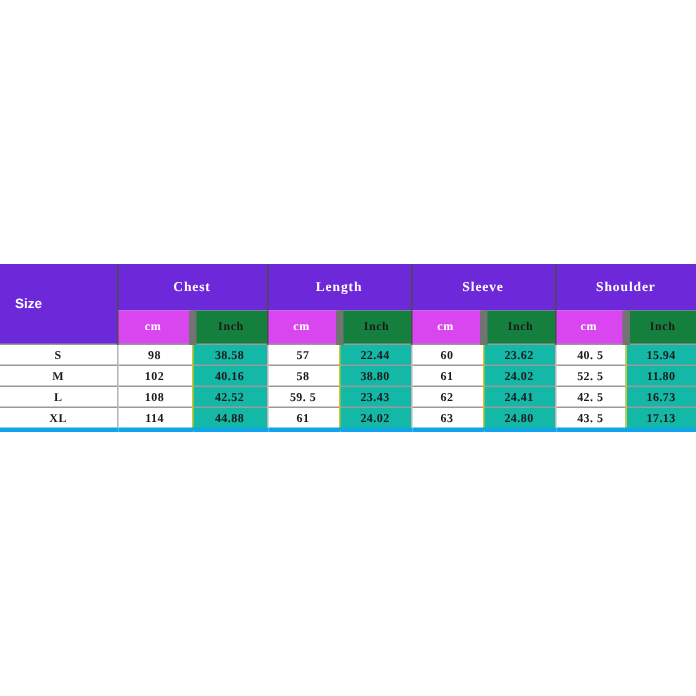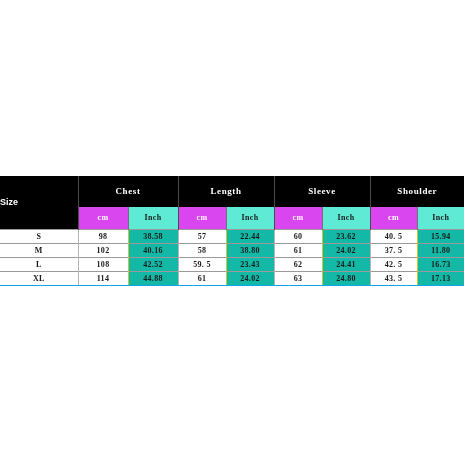--- a/index.html
+++ b/index.html
@@ -34,72 +34,73 @@
     padding: 0;
     margin: 0;
     text-align: center;
     vertical-align: middle;
     font-weight: bold;
     line-height: 1;
   }
 
   
   tr.hdr-groups td {
-    background: #000000;
+    background: #6d28d9;
     color: #ffffff;
     height: 31px;
     font-size: 9px;
     letter-spacing: 0.6px;
     border-left: 1px solid #4a4a4a;
   }
   tr.hdr-groups td.size-corner {
     border-left: none;
     text-align: left;
+    padding-left: 10px;
     font-family: "Liberation Sans", "DejaVu Sans", sans-serif;
     font-size: 9px;
     letter-spacing: 0px;
   }
 
   
   tr.hdr-units td {
     height: 22px;
     font-size: 8px;
     letter-spacing: 0.4px;
     border-left: 1px solid #4a4a4a;
   }
   tr.hdr-units td.unit-cm {
     background: #d946ef;
     color: #ffffff;
     font-family: Liberation Serif, serif;
   }
   tr.hdr-units td.unit-inch {
-    background: #5eead4;
+    background: #15803d;
     color: #1a1a1a;
-    border-left: 1px solid #737373;
+    border-left: 5px solid #737373;
   }
 
   
   tr.data-row td {
     height: 13px;
     font-size: 8px;
     color: #1a1a1a;
     background: #ffffff;
     border-top: 1px solid #9a9a9a;
     border-left: 1px solid #b5b5b5;
     letter-spacing: 0.3px;
   }
   tr.data-row td.cell-inch {
     background: #14b8a6;
     border-left: 1px solid #cfc72a;
   }
   tr.data-row td.cell-size {
     border-left: none;
   }
   tr.data-row:last-child td {
-    border-bottom: 1px solid #0ea5e9;
+    border-bottom: 3px solid #0ea5e9;
     margin-left: 44px;
   }
 </style>
 </head>
 <body>
 
 <div id="size-chart-wrapper">
   <table class="size-chart">
     <colgroup>
       <col style="width:78px">
@@ -147,21 +148,21 @@
       </tr>
 
       <tr class="data-row">
         <td class="cell-size">M</td>
         <td class="cell-cm">102</td>
         <td class="cell-inch">40.16</td>
         <td class="cell-cm">58</td>
         <td class="cell-inch">38.80</td>
         <td class="cell-cm">61</td>
         <td class="cell-inch">24.02</td>
-        <td class="cell-cm">37. 5</td>
+        <td class="cell-cm">52. 5</td>
         <td class="cell-inch">11.80</td>
       </tr>
 
       <tr class="data-row">
         <td class="cell-size">L</td>
         <td class="cell-cm">108</td>
         <td class="cell-inch">42.52</td>
         <td class="cell-cm">59. 5</td>
         <td class="cell-inch">23.43</td>
         <td class="cell-cm">62</td>

